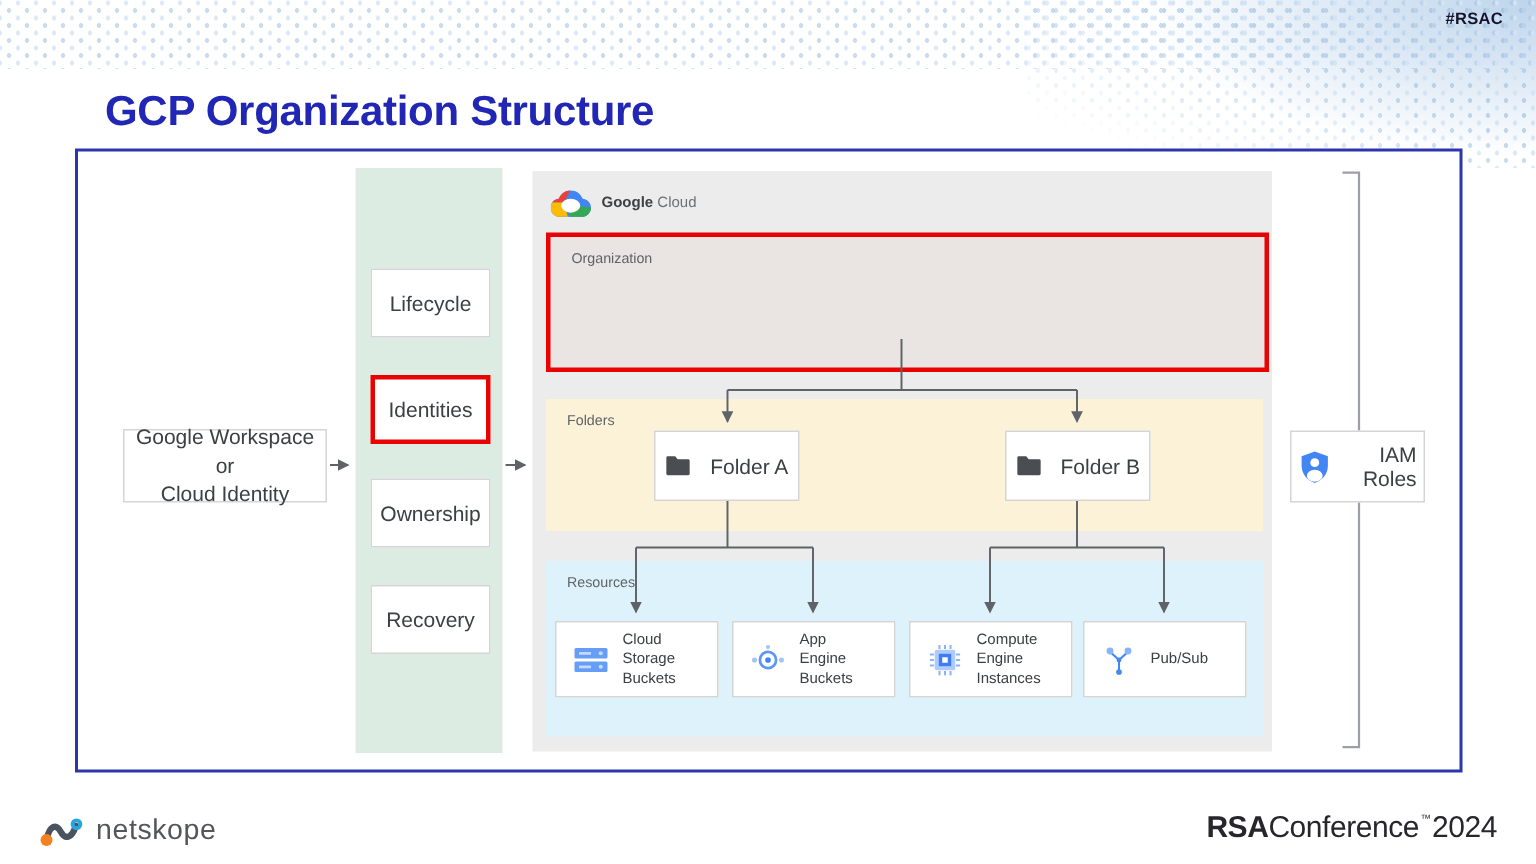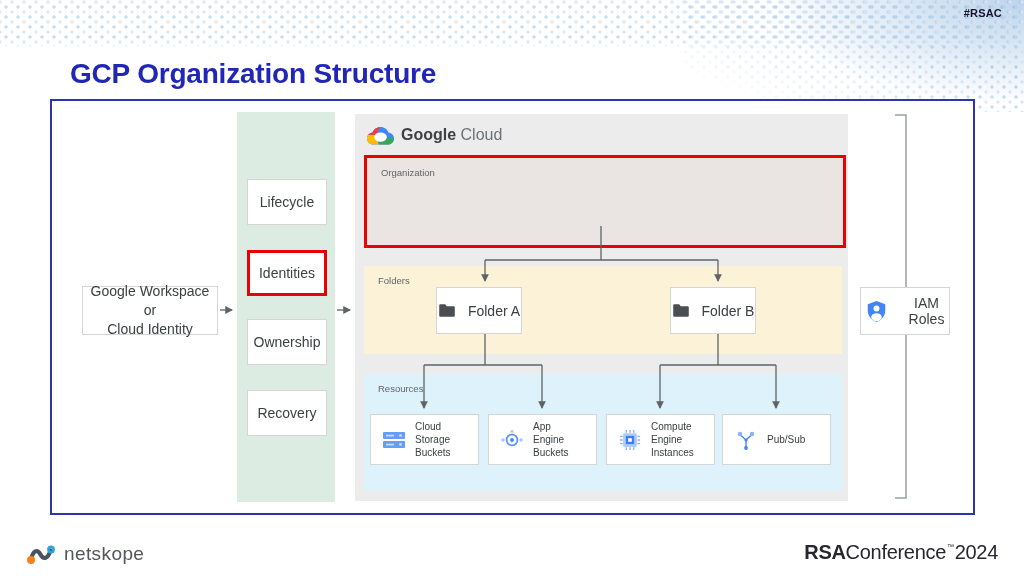--- a/index.html
+++ b/index.html
@@ -53,36 +53,36 @@
   .pre { white-space:pre-line; }
   
   .green-col { left:185px; top:11px; width:98px; height:390px; background:#ddece3; }
   .pillar { left:195px; width:80px; height:46px; }
   .pillar.hl { border:3px solid #e80202; }
   
   .gw-box { left:30px; top:185px; width:136px; height:49px; line-height:1.35; }
   
   .gcp-panel { left:303px; top:13px; width:493px; height:387px; background:#ececec; }
   .gc-logo-row { position:absolute; left:12px; top:10px; display:flex; align-items:center; gap:7px; }
-  .gc-logo-text { font-size:16px; }
+  .gc-logo-text { font-size:10px; }
   .gc-brand { color:#3f4043; font-weight:600; }
   .gc-product { color:#6d7175; font-weight:400; }
   .band { position:absolute; left:9px; width:478px; }
   .band-label { position:absolute; left:14px; top:9px; font-size:9.5px; color:#5f6368; }
   .band-org { top:41px; height:93px; width:482px; background:#eae4e3; border:3px solid #e80202; }
   .band-folders { top:152px; height:88px; background:#fcf2d8; }
   .band-resources { top:260px; height:117px; background:#def2fc; }
   .company-box { left:498px; top:78px; width:103px; height:47px; gap:8px; }
-  .folder-box { width:86px; height:47px; gap:12px;text-align:center; }
+  .folder-box { width:97px; height:47px; gap:12px;text-align:center; }
   .res-box {
     width:109px; height:51px; justify-content:flex-start; gap:9px;
     padding-left:11px; text-align:left; font-size:10px; line-height:1.3;
   }
   
-  .iam-box { left:808px; top:186px; width:90px; height:48px; gap:22px; text-align:center; }
+  .iam-box { left:808px; top:186px; width:90px; height:48px; gap:22px; text-align:right; }
   
   svg.wires { position:absolute; left:0; top:0; pointer-events:none; }
   
   .netskope { position:absolute; left:24px; bottom:8px; display:flex; align-items:center; }
   .rsa-logo {
     position:absolute; right:26px; bottom:12px; font-size:20px; color:#26262c;
     letter-spacing:-.3px; display:flex; align-items:center;
   }
   .rsa-bold { font-weight:800; }
   .rsa-reg  { font-weight:400; }

